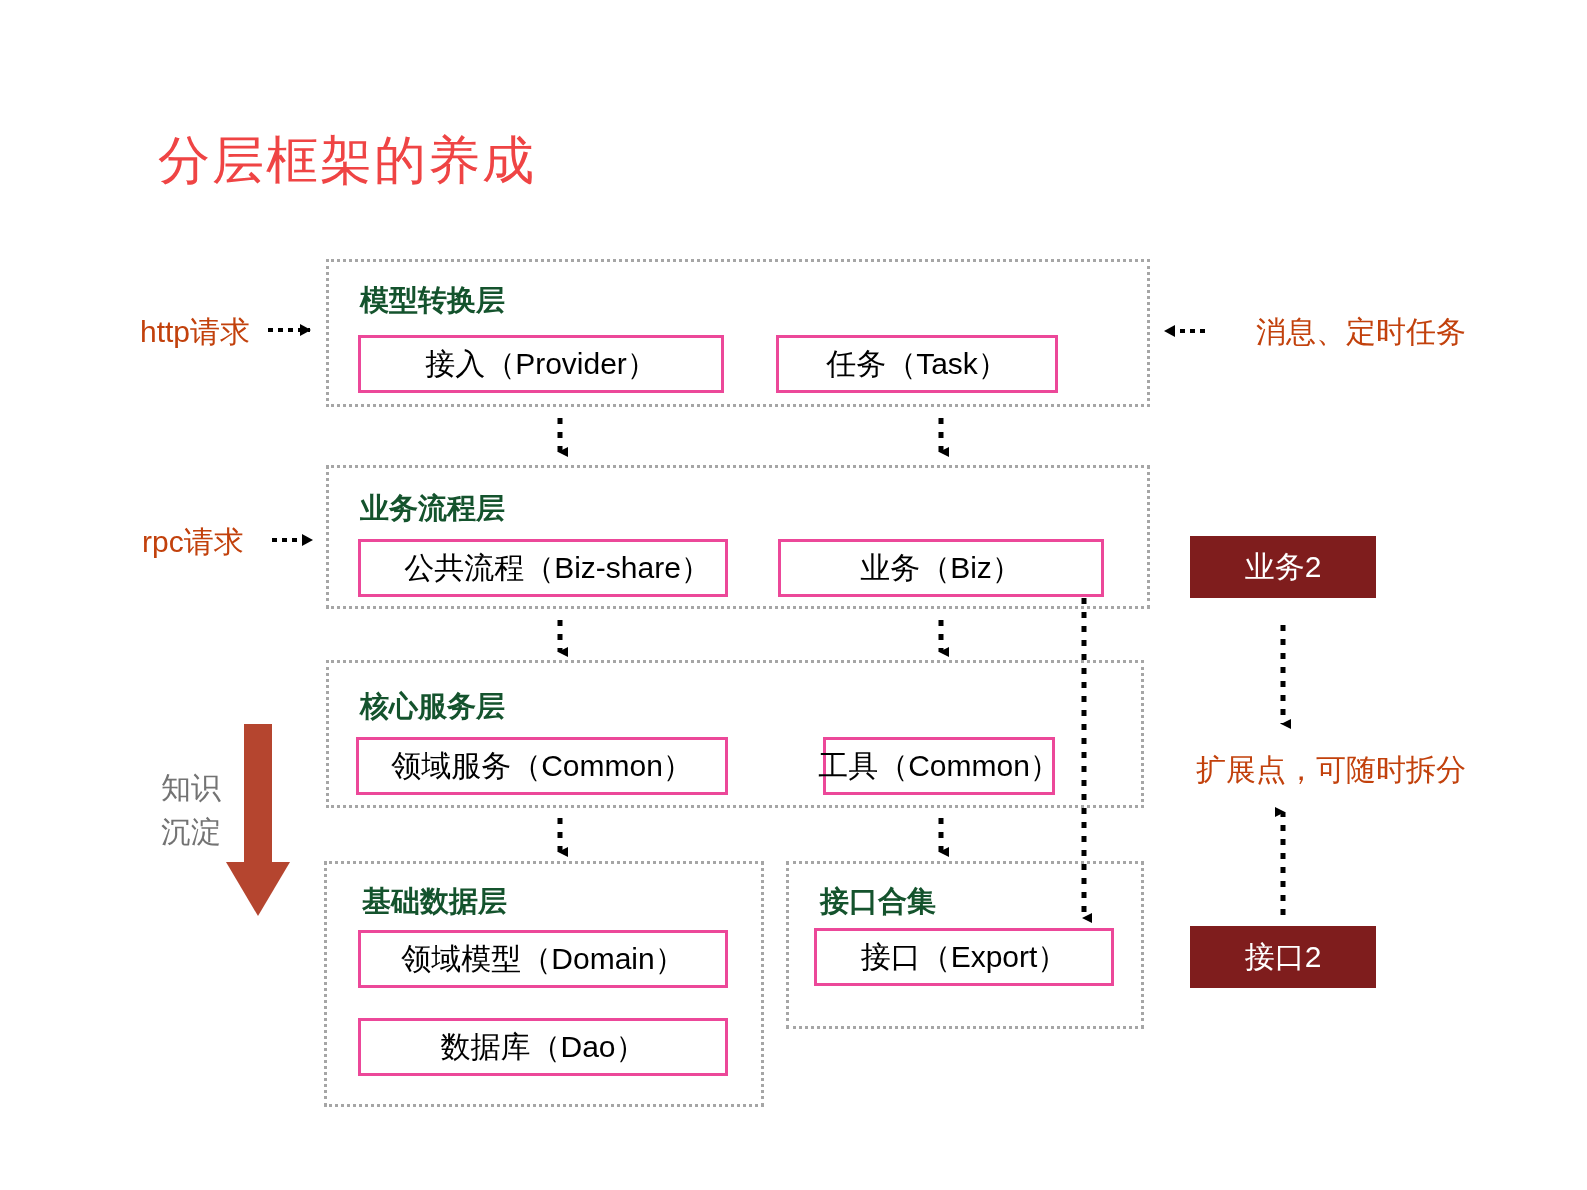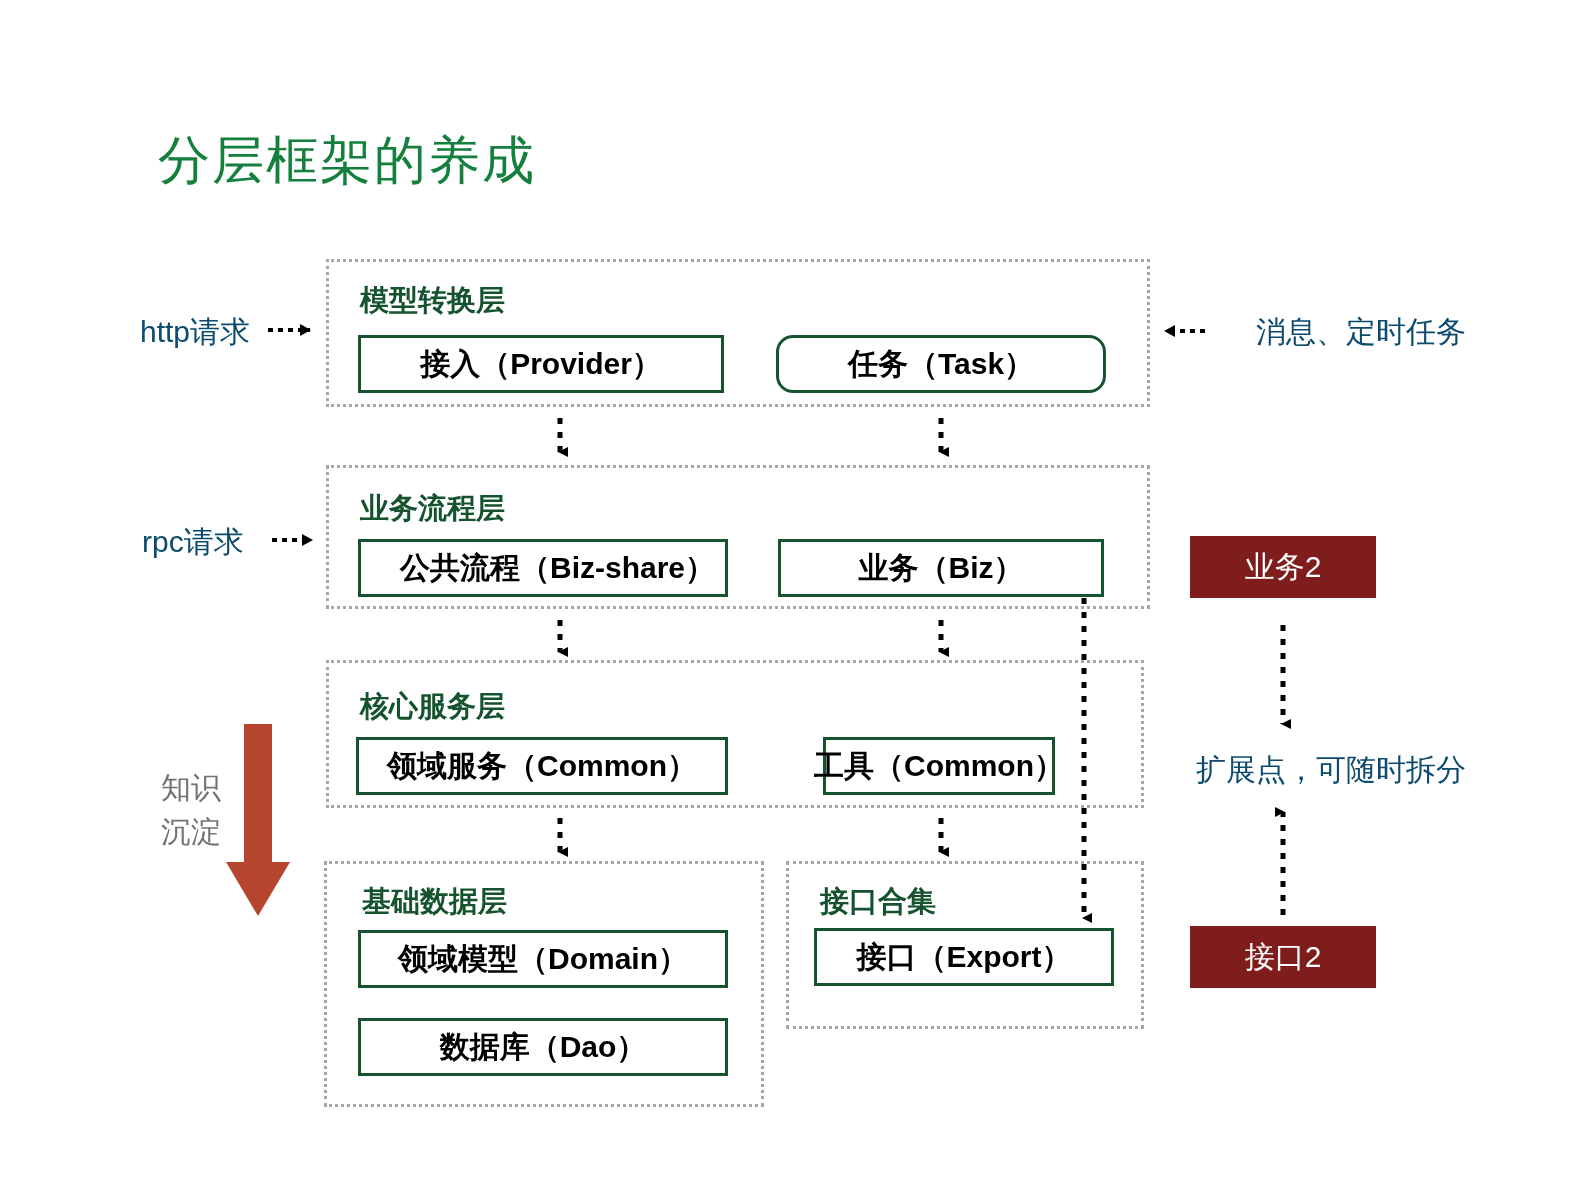--- a/index.html
+++ b/index.html
@@ -21,21 +21,21 @@
   }
 
   
   #page-title {
     position: absolute;
     left: 158px;
     top: 126px;
     font-size: 52px;
     font-weight: 400;
     letter-spacing: 2px;
-    color: #15803d;
+    color: #ef4444;
     white-space: nowrap;
   }
 
   
   .layer {
     position: absolute;
     border: 3px dotted #a6a6a6;
     box-sizing: border-box;
     background: transparent;
   }
@@ -43,49 +43,48 @@
     position: absolute;
     font-size: 29px;
     font-weight: bold;
     color: #14532d;
     white-space: nowrap;
   }
 
   
   .unit {
     position: absolute;
-    border: 3px solid #14532d;
+    border: 3px solid #ec4899;
     box-sizing: border-box;
     background: #ffffff;
     display: flex;
     align-items: center;
     justify-content: center;
     font-size: 30px;
     color: #000000;
     white-space: nowrap;
-    font-weight: bold;
   }
 
   
   .green-box {
     position: absolute;
     background: #7f1d1d;
     display: flex;
     align-items: center;
     justify-content: center;
     font-size: 30px;
     color: #ffffff;
     white-space: nowrap;
   }
 
   
   .note {
     position: absolute;
     font-size: 30px;
-    color: #0c4a6e;
+    color: #c2410c;
     white-space: nowrap;
   }
   .note-multiline {
     position: absolute;
     font-size: 30px;
     color: #737373;
     line-height: 1.45;
     text-align: center;
   }
 
@@ -102,21 +101,21 @@
 </head>
 <body>
 
 <div id="canvas">
 
   <div id="page-title">分层框架的养成</div>
 
   <div class="layer" style="left:326px; top:259px; width:824px; height:148px;"></div>
   <div class="layer-title" style="left:360px; top:281px;">模型转换层</div>
   <div class="unit" style="left:358px; top:335px; width:366px; height:58px;">接入（Provider）</div>
-  <div class="unit" style="left:776px; top:335px; width:330px; height:58px;border-radius:17px;">任务（Task）</div>
+  <div class="unit" style="left:776px; top:335px; width:282px; height:58px;">任务（Task）</div>
 
   <div class="layer" style="left:326px; top:465px; width:824px; height:144px;"></div>
   <div class="layer-title" style="left:360px; top:489px;">业务流程层</div>
   <div class="unit" style="left:358px; top:539px; width:370px; height:58px;padding-left:29px;">公共流程（Biz-share）</div>
   <div class="unit" style="left:778px; top:539px; width:326px; height:58px;">业务（Biz）</div>
 
   <div class="layer" style="left:326px; top:660px; width:818px; height:148px;"></div>
   <div class="layer-title" style="left:360px; top:687px;">核心服务层</div>
   <div class="unit" style="left:356px; top:737px; width:372px; height:58px;">领域服务（Common）</div>
   <div class="unit" style="left:823px; top:737px; width:232px; height:58px;">工具（Common）</div>

